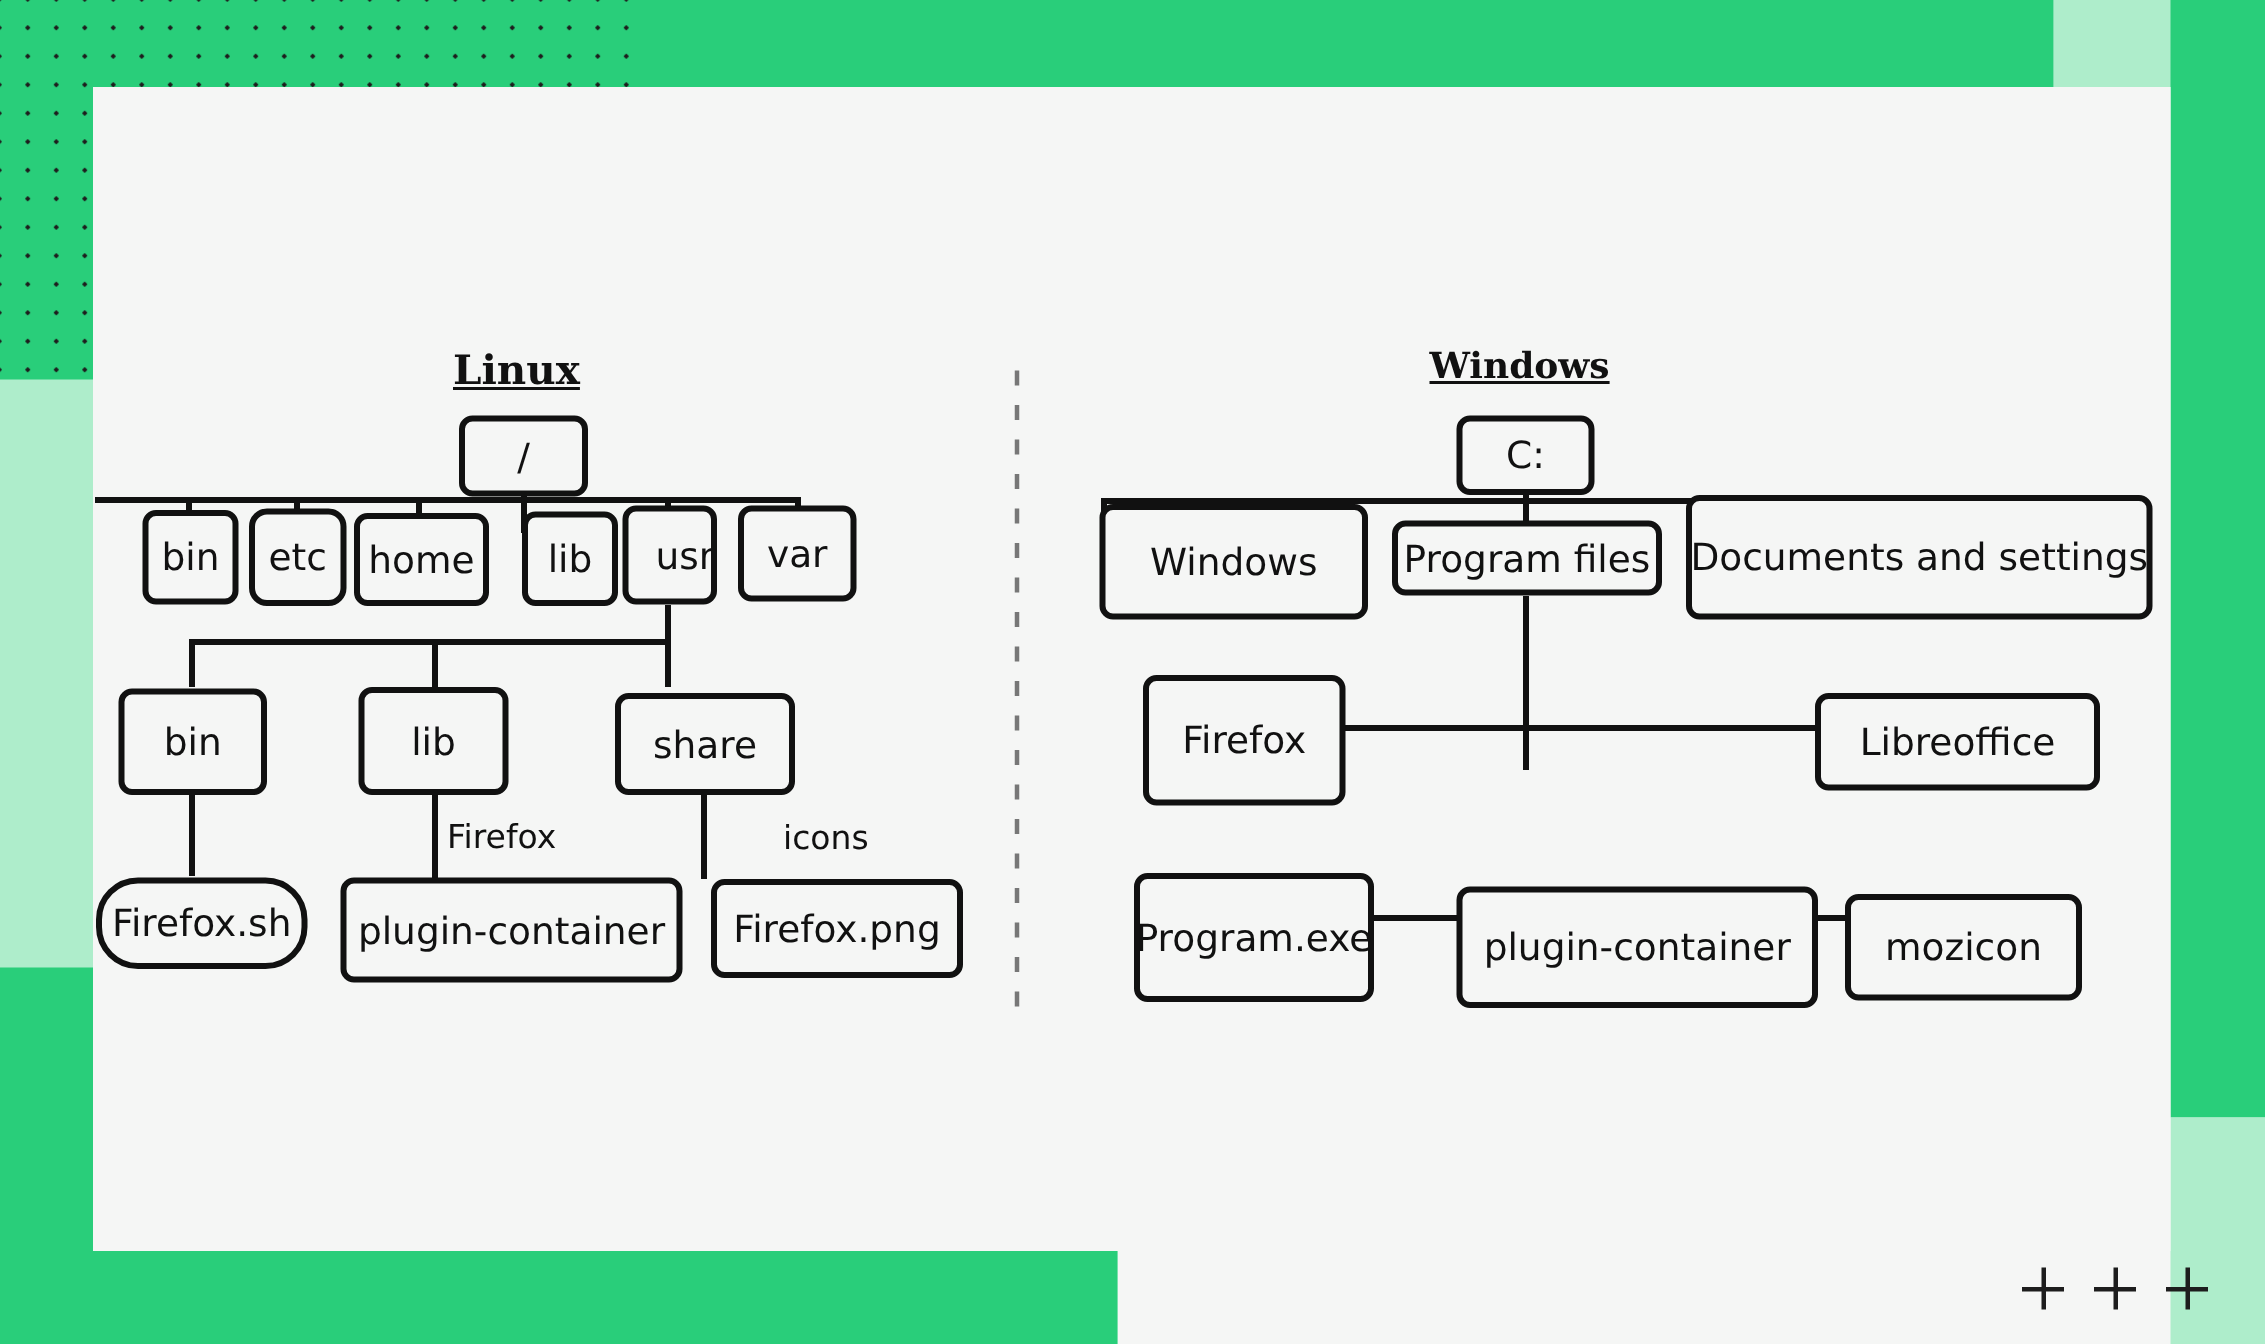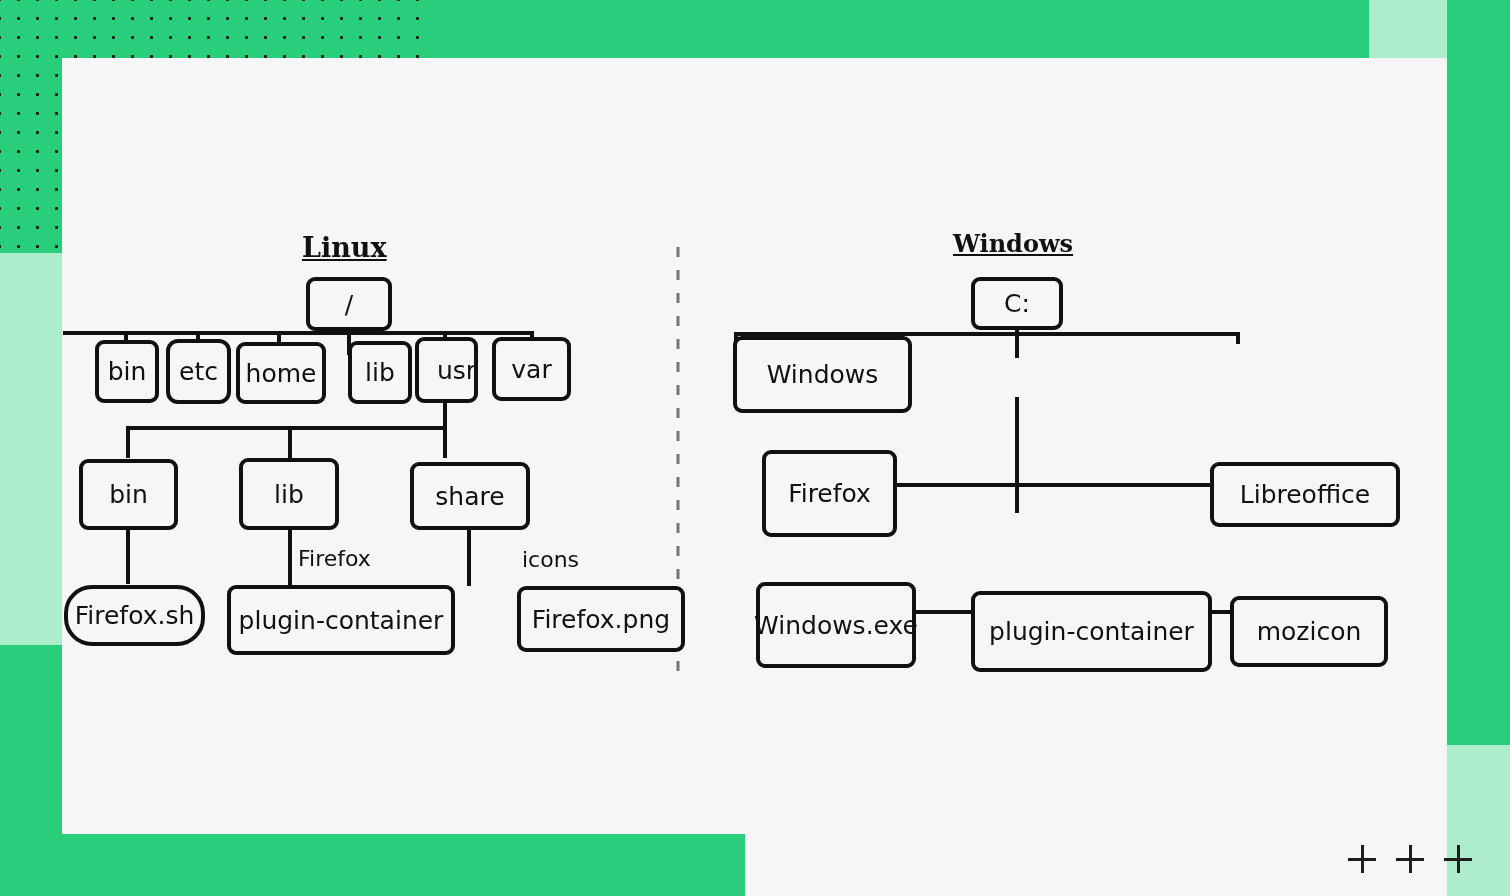--- a/index.html
+++ b/index.html
@@ -145,30 +145,32 @@
     <div class="node" style="left:286px;top:283px;width:64px;height:63px;font-size:25px;">lib</div>
     <div class="node" style="left:353px;top:279px;width:63px;height:66px;font-size:25px;padding-left:20px;">usr</div>
     <div class="node" style="left:430px;top:279px;width:79px;height:64px;font-size:25px;">var</div>
 
     <div class="node" style="left:17px;top:401px;width:99px;height:71px;font-size:25px;">bin</div>
     <div class="node" style="left:177px;top:400px;width:100px;height:72px;font-size:25px;">lib</div>
     <div class="node" style="left:348px;top:404px;width:120px;height:68px;font-size:25px;">share</div>
 
     <div class="node" style="left:2px;top:527px;width:141px;height:61px;font-size:25px;border-radius:28px;">Firefox.sh</div>
     <div class="node" style="left:165px;top:527px;width:228px;height:70px;font-size:25px;">plugin-container</div>
-    <div class="node" style="left:412px;top:528px;width:168px;height:66px;font-size:25px;margin-left:43px;">Firefox.png</div>
+    <div class="node" style="left:412px;top:528px;width:168px;height:66px;font-size:25px;">Firefox.png</div>
 
     <div class="edge-label" style="left:236px;top:488px;">Firefox</div>
     <div class="edge-label" style="left:460px;top:489px;">icons</div>
 
     <div class="node" style="left:909px;top:219px;width:92px;height:53px;font-size:25px;">C:</div>
 
     <div class="node" style="left:671px;top:278px;width:179px;height:77px;font-size:25px;">Windows</div>
+    <div class="node" style="left:866px;top:289px;width:180px;height:50px;font-size:25px;">Program files</div>
+    <div class="node" style="left:1062px;top:272px;width:311px;height:83px;font-size:25px;">Documents and settings</div>
 
     <div class="node" style="left:700px;top:392px;width:135px;height:87px;font-size:25px;">Firefox</div>
     <div class="node" style="left:1148px;top:404px;width:190px;height:65px;font-size:25px;">Libreoffice</div>
 
-    <div class="node" style="left:694px;top:524px;width:160px;height:86px;font-size:25px;">Windows.exe</div>
+    <div class="node" style="left:694px;top:524px;width:160px;height:86px;font-size:25px;">Program.exe</div>
     <div class="node" style="left:909px;top:533px;width:241px;height:81px;font-size:25px;">plugin-container</div>
     <div class="node" style="left:1168px;top:538px;width:158px;height:71px;font-size:25px;">mozicon</div>
 
   </div>
 </div>
 
 </body></html>

